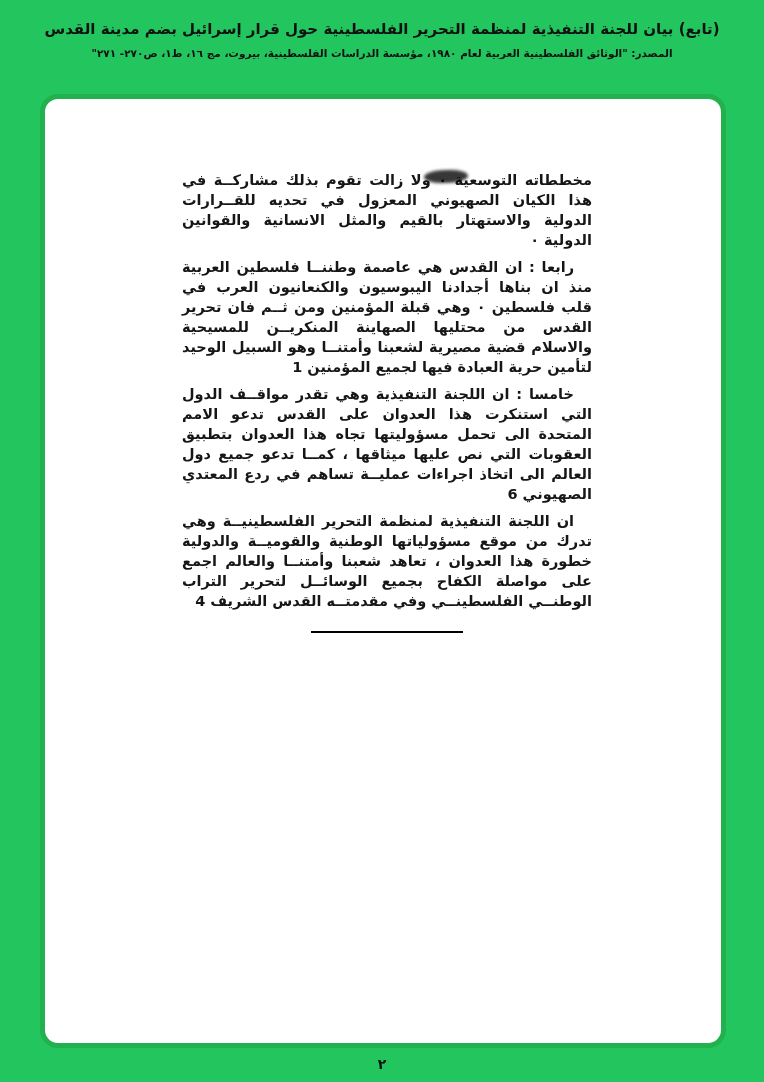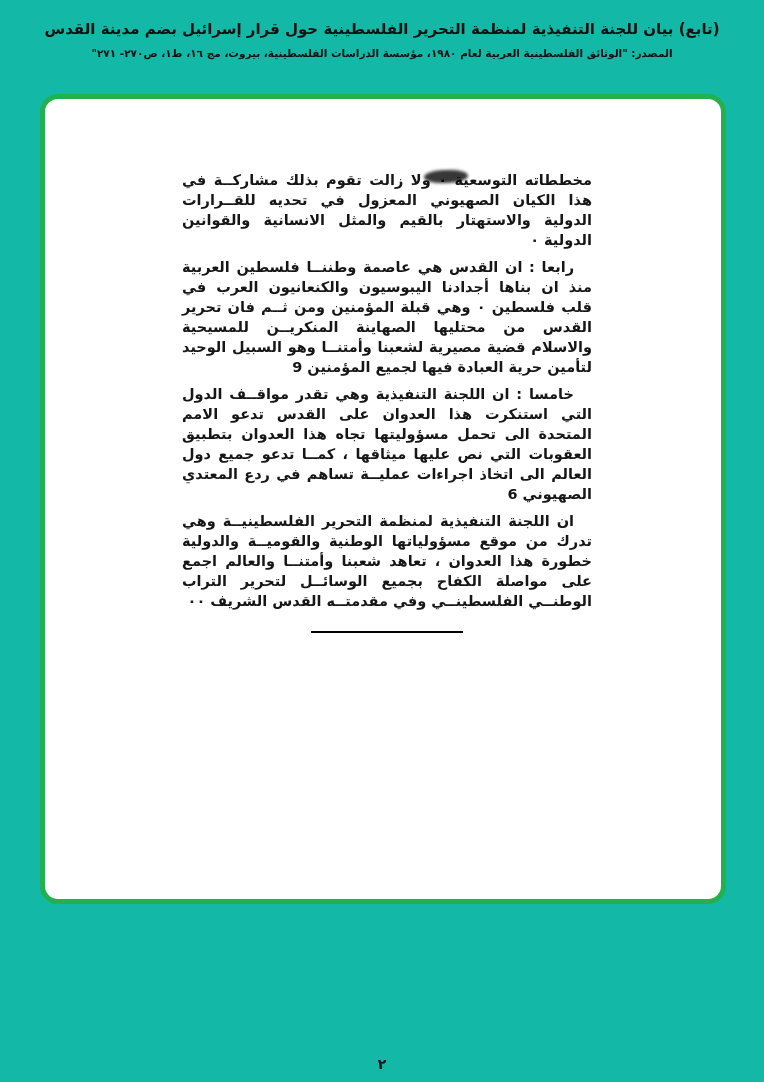--- a/index.html
+++ b/index.html
@@ -4,21 +4,21 @@
 <style>
   html, body {
     margin: 0;
     padding: 0;
     background: #ffffff;
   }
   .page {
     position: relative;
     width: 764px;
     height: 1082px;
-    background: #14b8a6;
+    background: #22c55e;
     font-family: "DejaVu Sans", sans-serif;
     color: #111111;
     overflow: hidden;
   }
   .header {
     position: absolute;
     top: 0;
     left: 0;
     width: 100%;
   }
@@ -35,21 +35,21 @@
     text-align: center;
     direction: rtl;
     font-size: 10.5px;
     font-weight: bold;
   }
   .frame {
     position: absolute;
     left: 40px;
     top: 94px;
     width: 686px;
-    height: 810px;
+    height: 954px;
     box-sizing: border-box;
     border: 5px solid #eab308;
     border-radius: 18px;
     background: #ffffff;
   }
   .text-block {
     position: absolute;
     top: 71px;
     right: 129px;
     width: 410px;
@@ -102,23 +102,23 @@
 <div class="page">
 
   <div class="header">
     <div class="header-title">(تابع)  بيان للجنة التنفيذية لمنظمة التحرير الفلسطينية حول قرار إسرائيل بضم مدينة القدس</div>
     <div class="header-source">المصدر: "الوثائق الفلسطينية العربية لعام ١٩٨٠،  مؤسسة الدراسات الفلسطينية، بيروت، مج ١٦، ط١، ص٢٧٠- ٢٧١"</div>
   </div>
 
   <div class="frame" style="border-color: rgb(34, 177, 76);">
     <div class="text-block">
       <p>مخططاته التوسعية ٠ ولا زالت تقوم بذلك مشاركــة في هذا الكيان الصهيوني المعزول في تحديه للقــرارات الدولية والاستهتار بالقيم والمثل الانسانية والقوانين الدولية ٠</p>
-      <p class="indent">رابعا : ان القدس هي عاصمة وطننــا فلسطين العربية منذ ان بناها أجدادنا اليبوسيون والكنعانيون العرب في قلب فلسطين ٠ وهي قبلة المؤمنين ومن ثــم فان تحرير القدس من محتليها الصهاينة المنكريــن للمسيحية والاسلام قضية مصيرية لشعبنا وأمتنــا وهو السبيل الوحيد لتأمين حرية العبادة فيها لجميع المؤمنين 9</p>
+      <p class="indent">رابعا : ان القدس هي عاصمة وطننــا فلسطين العربية منذ ان بناها أجدادنا اليبوسيون والكنعانيون العرب في قلب فلسطين ٠ وهي قبلة المؤمنين ومن ثــم فان تحرير القدس من محتليها الصهاينة المنكريــن للمسيحية والاسلام قضية مصيرية لشعبنا وأمتنــا وهو السبيل الوحيد لتأمين حرية العبادة فيها لجميع المؤمنين 1</p>
       <p class="indent">خامسا : ان اللجنة التنفيذية وهي تقدر مواقــف الدول التي استنكرت هذا العدوان على القدس تدعو الامم المتحدة الى تحمل مسؤوليتها تجاه هذا العدوان بتطبيق العقوبات التي نص عليها ميثاقها ، كمــا تدعو جميع دول العالم الى اتخاذ اجراءات عمليــة تساهم في ردع المعتدي الصهيوني 6</p>
-      <p class="indent">ان اللجنة التنفيذية لمنظمة التحرير الفلسطينيــة وهي تدرك من موقع مسؤولياتها الوطنية والقوميــة والدولية خطورة هذا العدوان ، تعاهد شعبنا وأمتنــا والعالم اجمع على مواصلة الكفاح بجميع الوسائــل لتحرير التراب الوطنــي الفلسطينــي وفي مقدمتــه القدس الشريف ٠٠</p>
+      <p class="indent">ان اللجنة التنفيذية لمنظمة التحرير الفلسطينيــة وهي تدرك من موقع مسؤولياتها الوطنية والقوميــة والدولية خطورة هذا العدوان ، تعاهد شعبنا وأمتنــا والعالم اجمع على مواصلة الكفاح بجميع الوسائــل لتحرير التراب الوطنــي الفلسطينــي وفي مقدمتــه القدس الشريف 4</p>
       <div class="divider"></div>
     </div>
   </div>
 
   <div class="smudge"></div>
 
   <div class="page-number">٢</div>
 
 </div>
 

